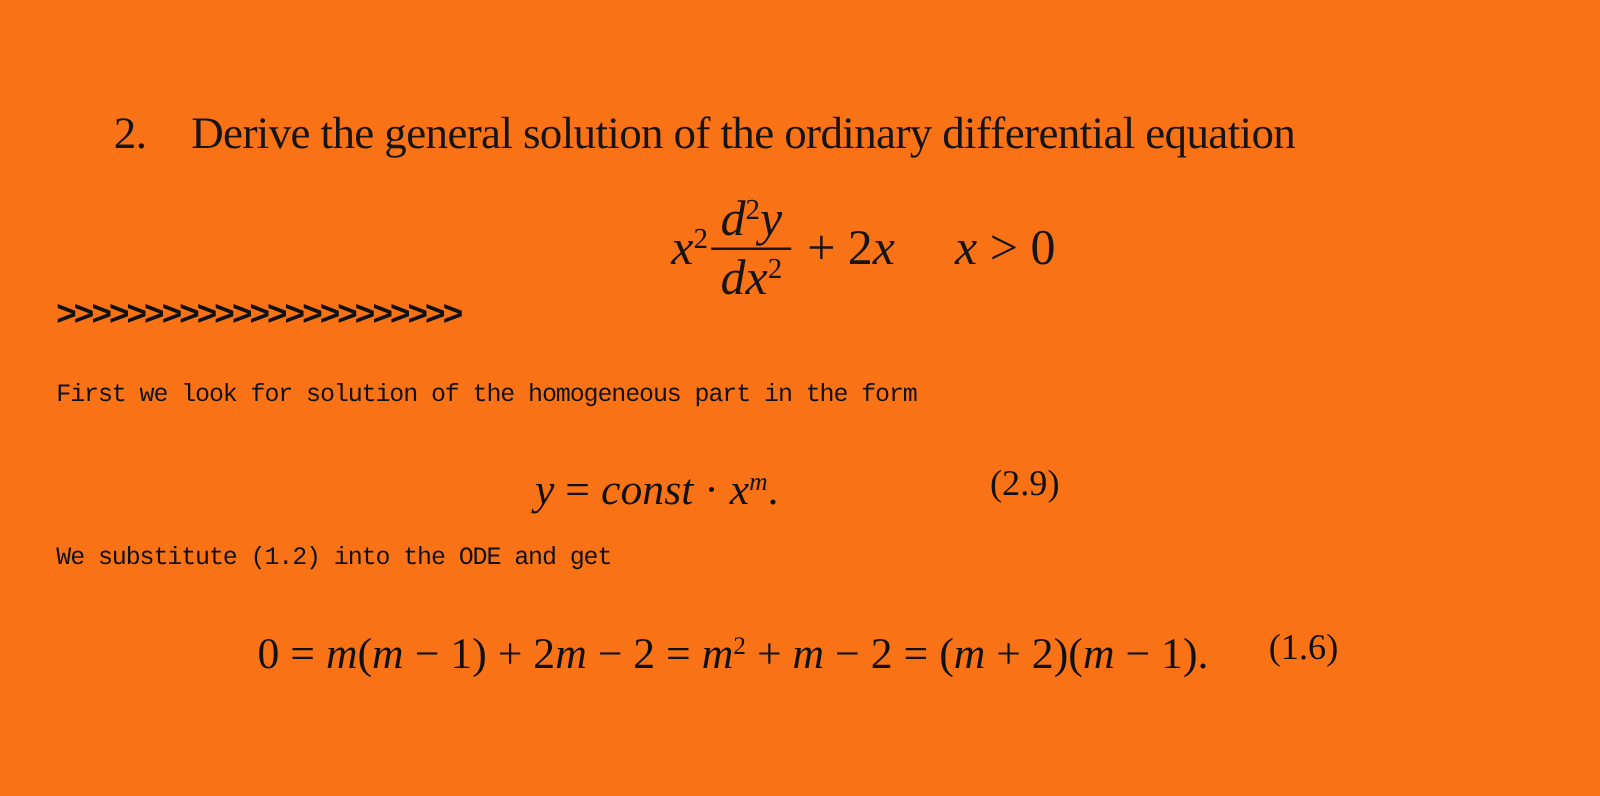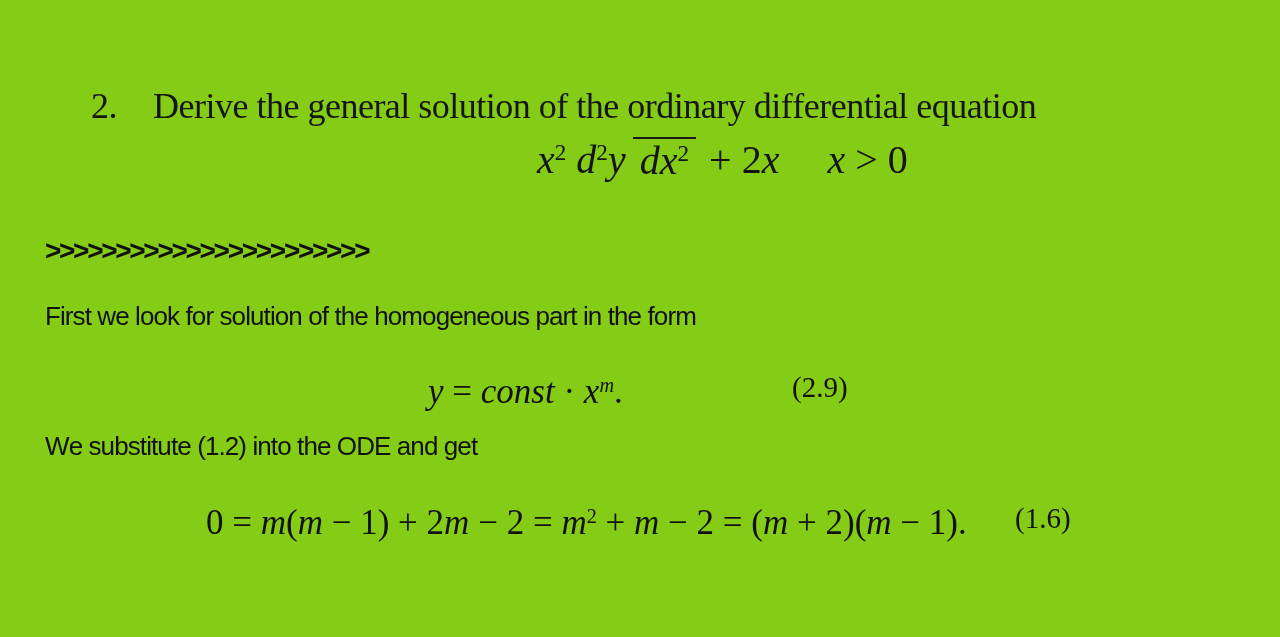--- a/index.html
+++ b/index.html
@@ -1,18 +1,18 @@
 <!DOCTYPE html>
 <html><head>
 <meta charset="utf-8">
 <style>
   html,body { margin:0; padding:0; background:#ffffff; }
   .page {
     position:relative; width:1280px; height:637px;
-    background:#84cc16; color:#151515; overflow:hidden;
+    background:#f97316; color:#151515; overflow:hidden;
     font-kerning:none;
   }
 
   
   .heading {
     position:absolute; left:57px; top:52px;
     font-family:"Liberation Serif", serif;
     font-size:36px; letter-spacing:-0.5px; line-height:1; white-space:pre;
   }
   .heading .hnum { display:inline-block; margin-right:36px; }
@@ -22,39 +22,39 @@
     position:absolute; left:537px; top:137px;
     display:flex; align-items:center;
     font-family:"Liberation Serif", serif;
     font-size:40px; line-height:1.12; white-space:pre;
   }
   .it { font-style:italic; }
   .sup {
     font-size:58%; vertical-align:0.55em; line-height:0; letter-spacing:0;
   }
   .frac {
-    display:inline-flex; flex-direction:row; align-items:center;
-    margin:0 3px; text-align:right;
+    display:inline-flex; flex-direction:column; align-items:center;
+    margin:16px 3px; text-align:right;
   }
   .frac .num, .frac .den { padding:0 7px; }
   .frac .den { border-top:2.5px solid #1a1a1a; }
   .cond { margin-left:48px;font-family:Liberation Serif, serif; }
 
   
   .sep {
     position:absolute; left:45px; top:237px;
     font-family:"Liberation Sans", sans-serif; font-weight:bold;
     font-size:28px; letter-spacing:-2.3px; line-height:1; color:#111;
   }
 
   
   .para {
     position:absolute; left:45px;
-    font-family:Liberation Sans, sans-serif;
-    font-size:26px; letter-spacing:-0.9px; line-height:33px; color:#111;
+    font-family:Liberation Mono, monospace;
+    font-size:20px; letter-spacing:-0.9px; line-height:33px; color:#111;
     white-space:pre;
   }
   #para1 { top:300px; }
   #para2 { top:430px; }
   #para3 { top:570px; }
 
   
   .weq {
     position:absolute;
     font-family:"Liberation Serif", serif;

